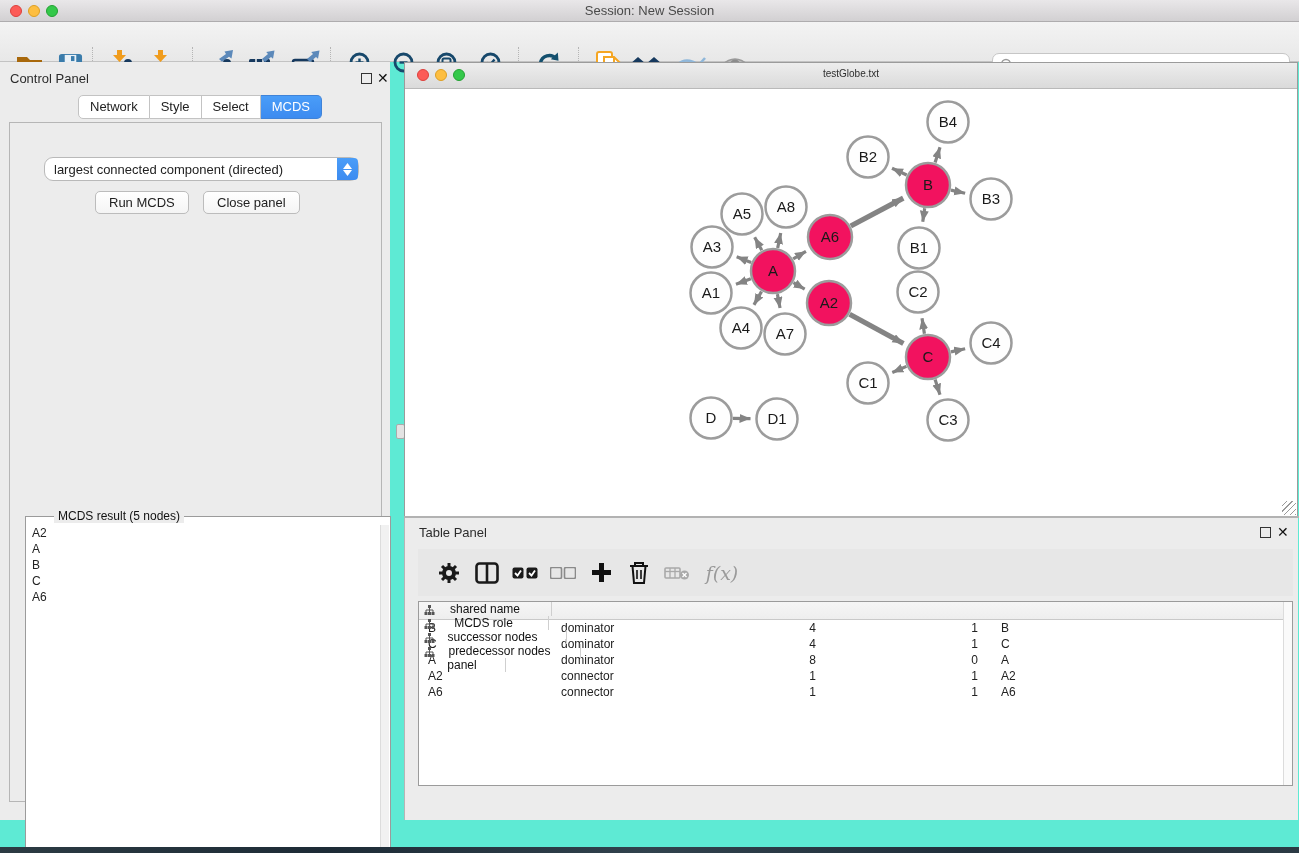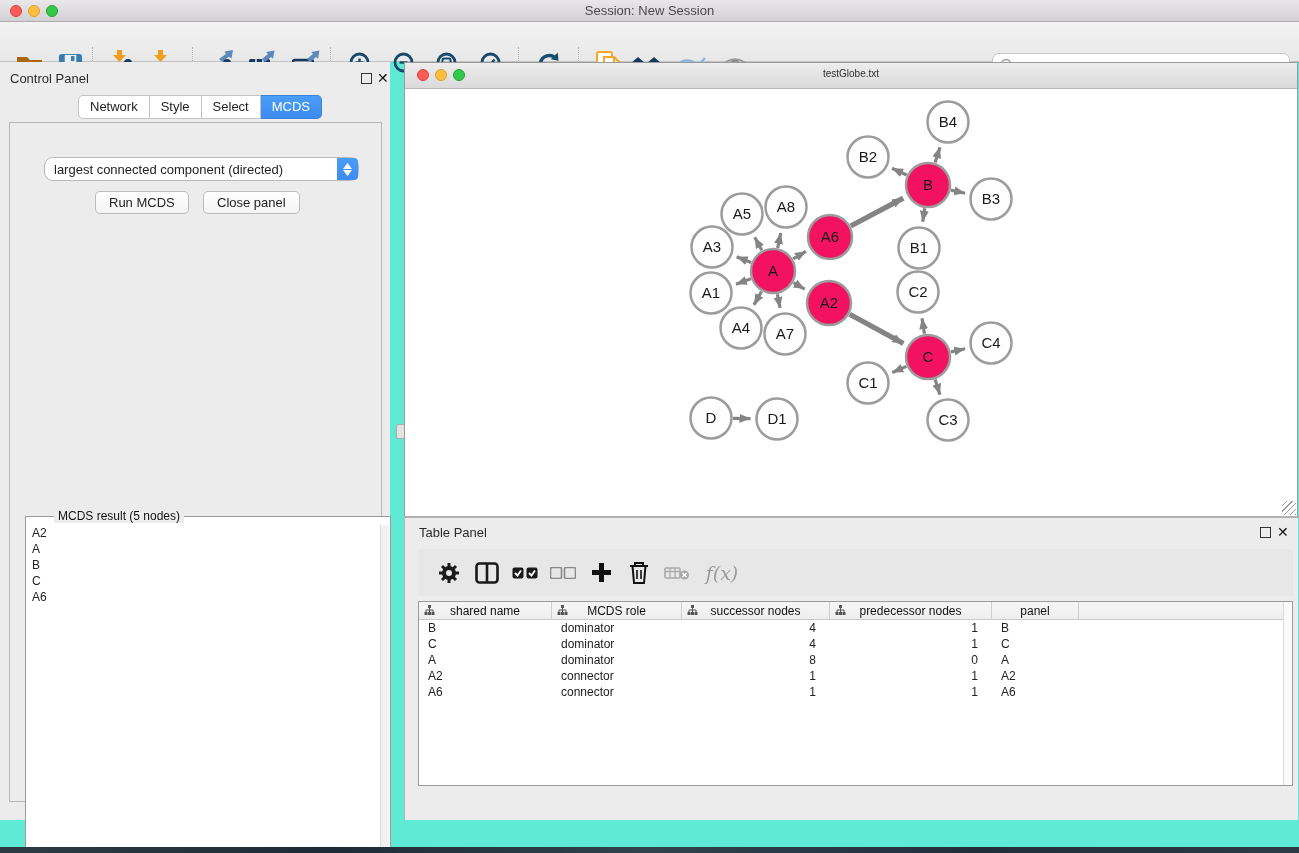--- a/index.html
+++ b/index.html
@@ -81,21 +81,21 @@
     background:#ececec; border-left:1px solid #b5b5b5; }
   .h-divider { position:absolute; left:404px; top:516px; width:895px; height:2px; background:#b2b2b2; }
   .ttoolbar { position:absolute; left:13px; top:31px; width:875px; height:47px;
     background:#e7e7e7; display:flex; align-items:center; }
   .ttbtn { width:38px; height:38px; display:flex; align-items:center; justify-content:center; }
   .fx { font-family:"DejaVu Serif","Liberation Serif",serif; font-style:italic;
     font-size:19px; color:#9a9a9a; }
   .tableview { position:absolute; left:13px; top:83px; width:875px; height:185px;
     background:#fff; border:1px solid #9b9b9b; overflow:hidden; }
   .thead { display:flex; height:18px; background:linear-gradient(#f6f6f6,#eeeeee);
-    border-bottom:1px solid #c9c9c9; }
+    border-bottom:1px solid #c9c9c9;flex-direction:column; }
   .th { position:relative; display:flex; align-items:center; justify-content:center;
     font-size:12px; color:#111; border-right:1px solid #cfcfcf; }
   .th .hicon { position:absolute; left:5px; top:3px; }
   .tr { display:flex; height:16px; }
   .td { font-size:12px; line-height:16px; white-space:nowrap; overflow:hidden; }
   .table-sb { position:absolute; top:0; right:0; bottom:0; width:9px;
     background:#fafafa; border-left:1px solid #dcdcdc; }
   .ttabs { position:absolute; left:270px; top:272px; }
   
   .statusbar { position:absolute; left:0; top:820px; width:1299px; height:27px;

